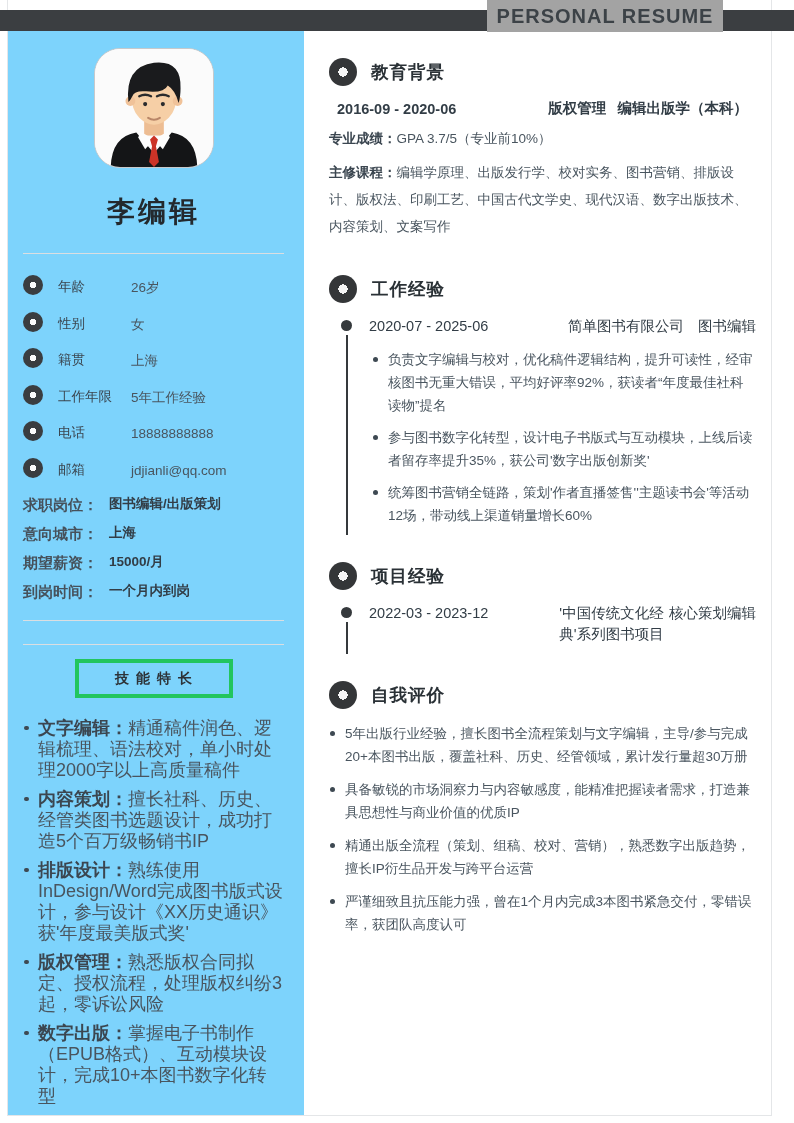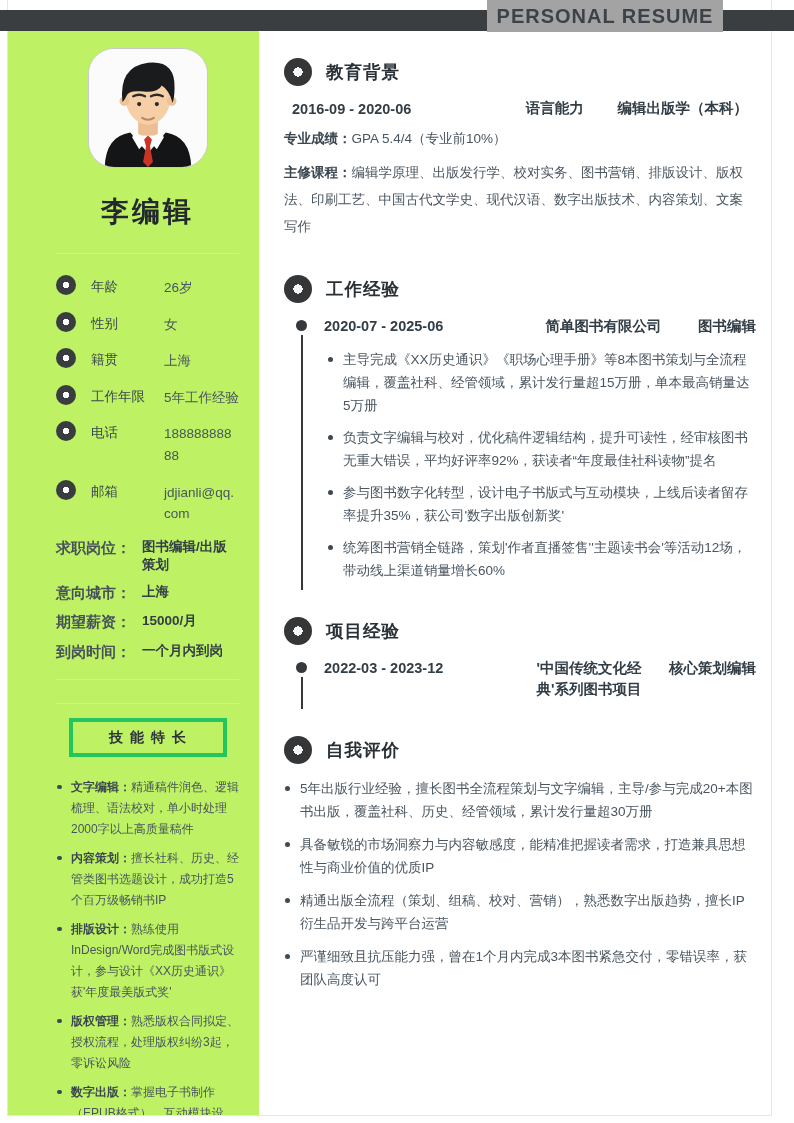--- a/index.html
+++ b/index.html
@@ -17,22 +17,22 @@
     font-size:20px; font-weight:700; letter-spacing:1px; color:#3c4247;
   }
   
   .frame {
     position:absolute; left:7px; top:0; width:765px; height:1116px;
     border-left:1px solid #e4e6e8; border-right:1px solid #e4e6e8; border-bottom:1px solid #e4e6e8;
   }
   .cols { display:flex; height:100%; padding-top:31px; }
   
   .sidebar {
-    width:251px; flex:none; background:#bef264; overflow:hidden;
-    padding:17px 20px 0 48px;
+    width:296px; flex:none; background:#7dd3fc; overflow:hidden;
+    padding:17px 20px 0 15px;
   }
   .avatar-box {
     width:120px; height:120px; margin:0 auto; background:#fcfcfc;
     border:1px solid #c7c9cb; border-radius:26px; overflow:hidden;
   }
   .person-name {
     margin-top:25px; text-align:center; font-size:28px; font-weight:700;
     letter-spacing:3px; color:#23292e;
   }
   .sb-divider { border:none; border-top:1px solid #dbdee1; margin-top:22px; }
@@ -51,21 +51,21 @@
   .sb-divider2 { border:none; border-top:1px solid #dbdee1; margin-top:17px; }
   .sb-divider3 { border:none; border-top:1px solid #dbdee1; margin-top:23px; }
   .skills-box {
     width:158px; margin:14px auto 0; border:4px solid #22c55e; padding:7px 0 6px;
     text-align:center; font-size:14px; font-weight:700; color:#2d3338;
     letter-spacing:7px; text-indent:7px;
   }
   .skills-list { margin-top:20px; list-style:none; }
   .skills-list li {
     position:relative; padding-left:15px; margin-bottom:8px;
-    font-size:12px; line-height:21px; color:#49555f;
+    font-size:18px; line-height:21px; color:#49555f;
   }
   .skills-list li::before {
     content:""; position:absolute; left:1px; top:8px; width:4.5px; height:4.5px;
     border-radius:50%; background:#3e4952;
   }
   .skills-list b { color:#3b4650; }
   
   .main { flex:1; padding:27px 15px 0 25px; }
   .section { margin-bottom:35px; }
   .sec-head { display:flex; align-items:center; margin-bottom:13px; }
@@ -90,21 +90,21 @@
   .entry::before {
     content:""; position:absolute; left:12px; top:4px; width:11px; height:11px;
     border-radius:50%; background:#35393c;
   }
   .entry::after {
     content:""; position:absolute; left:16.5px; top:19px; bottom:-8px; width:2.5px;
     background:#35393c;
   }
   .entry-head {
     display:grid; grid-template-columns:185px 1fr auto; align-items:start;
-    font-size:14.5px; font-weight:700; color:#323d46; margin-bottom:10px; line-height:1.5;
+    font-size:14.5px; font-weight:400; color:#323d46; margin-bottom:10px; line-height:1.5;
   }
   .entry-head .mid { justify-self:center; text-align:center; max-width:118px; }
   .entry-head .mid.oneline { max-width:200px; }
   .entry-head .right { justify-self:end; text-align:right; }
   .dot-list { list-style:none; }
   .dot-list li {
     position:relative; padding-left:19px; margin-bottom:9px;
     font-size:13.5px; line-height:23px; color:#49555f;
   }
   .dot-list li::before {
@@ -240,41 +240,40 @@
 
     <main class="main">
 
       <section class="section">
         <div class="sec-head">
           <span class="donut-lg"></span>
           <span class="sec-title">教育背景</span>
         </div>
         <div class="edu-row">
           <span>2016-09 - 2020-06</span>
-          <span class="mid">语言能力</span>
+          <span class="mid">版权管理</span>
           <span class="right">编辑出版学（本科）</span>
         </div>
-        <p class="kv-row"><b>专业成绩：</b><span>GPA 5.4/4（专业前10%）</span></p>
+        <p class="kv-row"><b>专业成绩：</b><span>GPA 3.7/5（专业前10%）</span></p>
         <p class="courses"><b>主修课程：</b><span>编辑学原理、出版发行学、校对实务、图书营销、排版设计、版权法、印刷工艺、中国古代文学史、现代汉语、数字出版技术、内容策划、文案写作</span></p>
       </section>
 
       <section class="section">
         <div class="sec-head">
           <span class="donut-lg"></span>
           <span class="sec-title">工作经验</span>
         </div>
         <div class="entry">
           <div class="entry-head">
             <span>2020-07 - 2025-06</span>
             <span class="mid oneline">简单图书有限公司</span>
             <span class="right">图书编辑</span>
           </div>
           <ul class="dot-list">
 
-              <li>主导完成《XX历史通识》《职场心理手册》等8本图书策划与全流程编辑，覆盖社科、经管领域，累计发行量超15万册，单本最高销量达5万册</li>
 
               <li>负责文字编辑与校对，优化稿件逻辑结构，提升可读性，经审核图书无重大错误，平均好评率92%，获读者“年度最佳社科读物”提名</li>
 
 
               <li>参与图书数字化转型，设计电子书版式与互动模块，上线后读者留存率提升35%，获公司'数字出版创新奖'</li>
 
               <li>统筹图书营销全链路，策划'作者直播签售''主题读书会'等活动12场，带动线上渠道销量增长60%</li>
             </ul>
         </div>
       </section>

